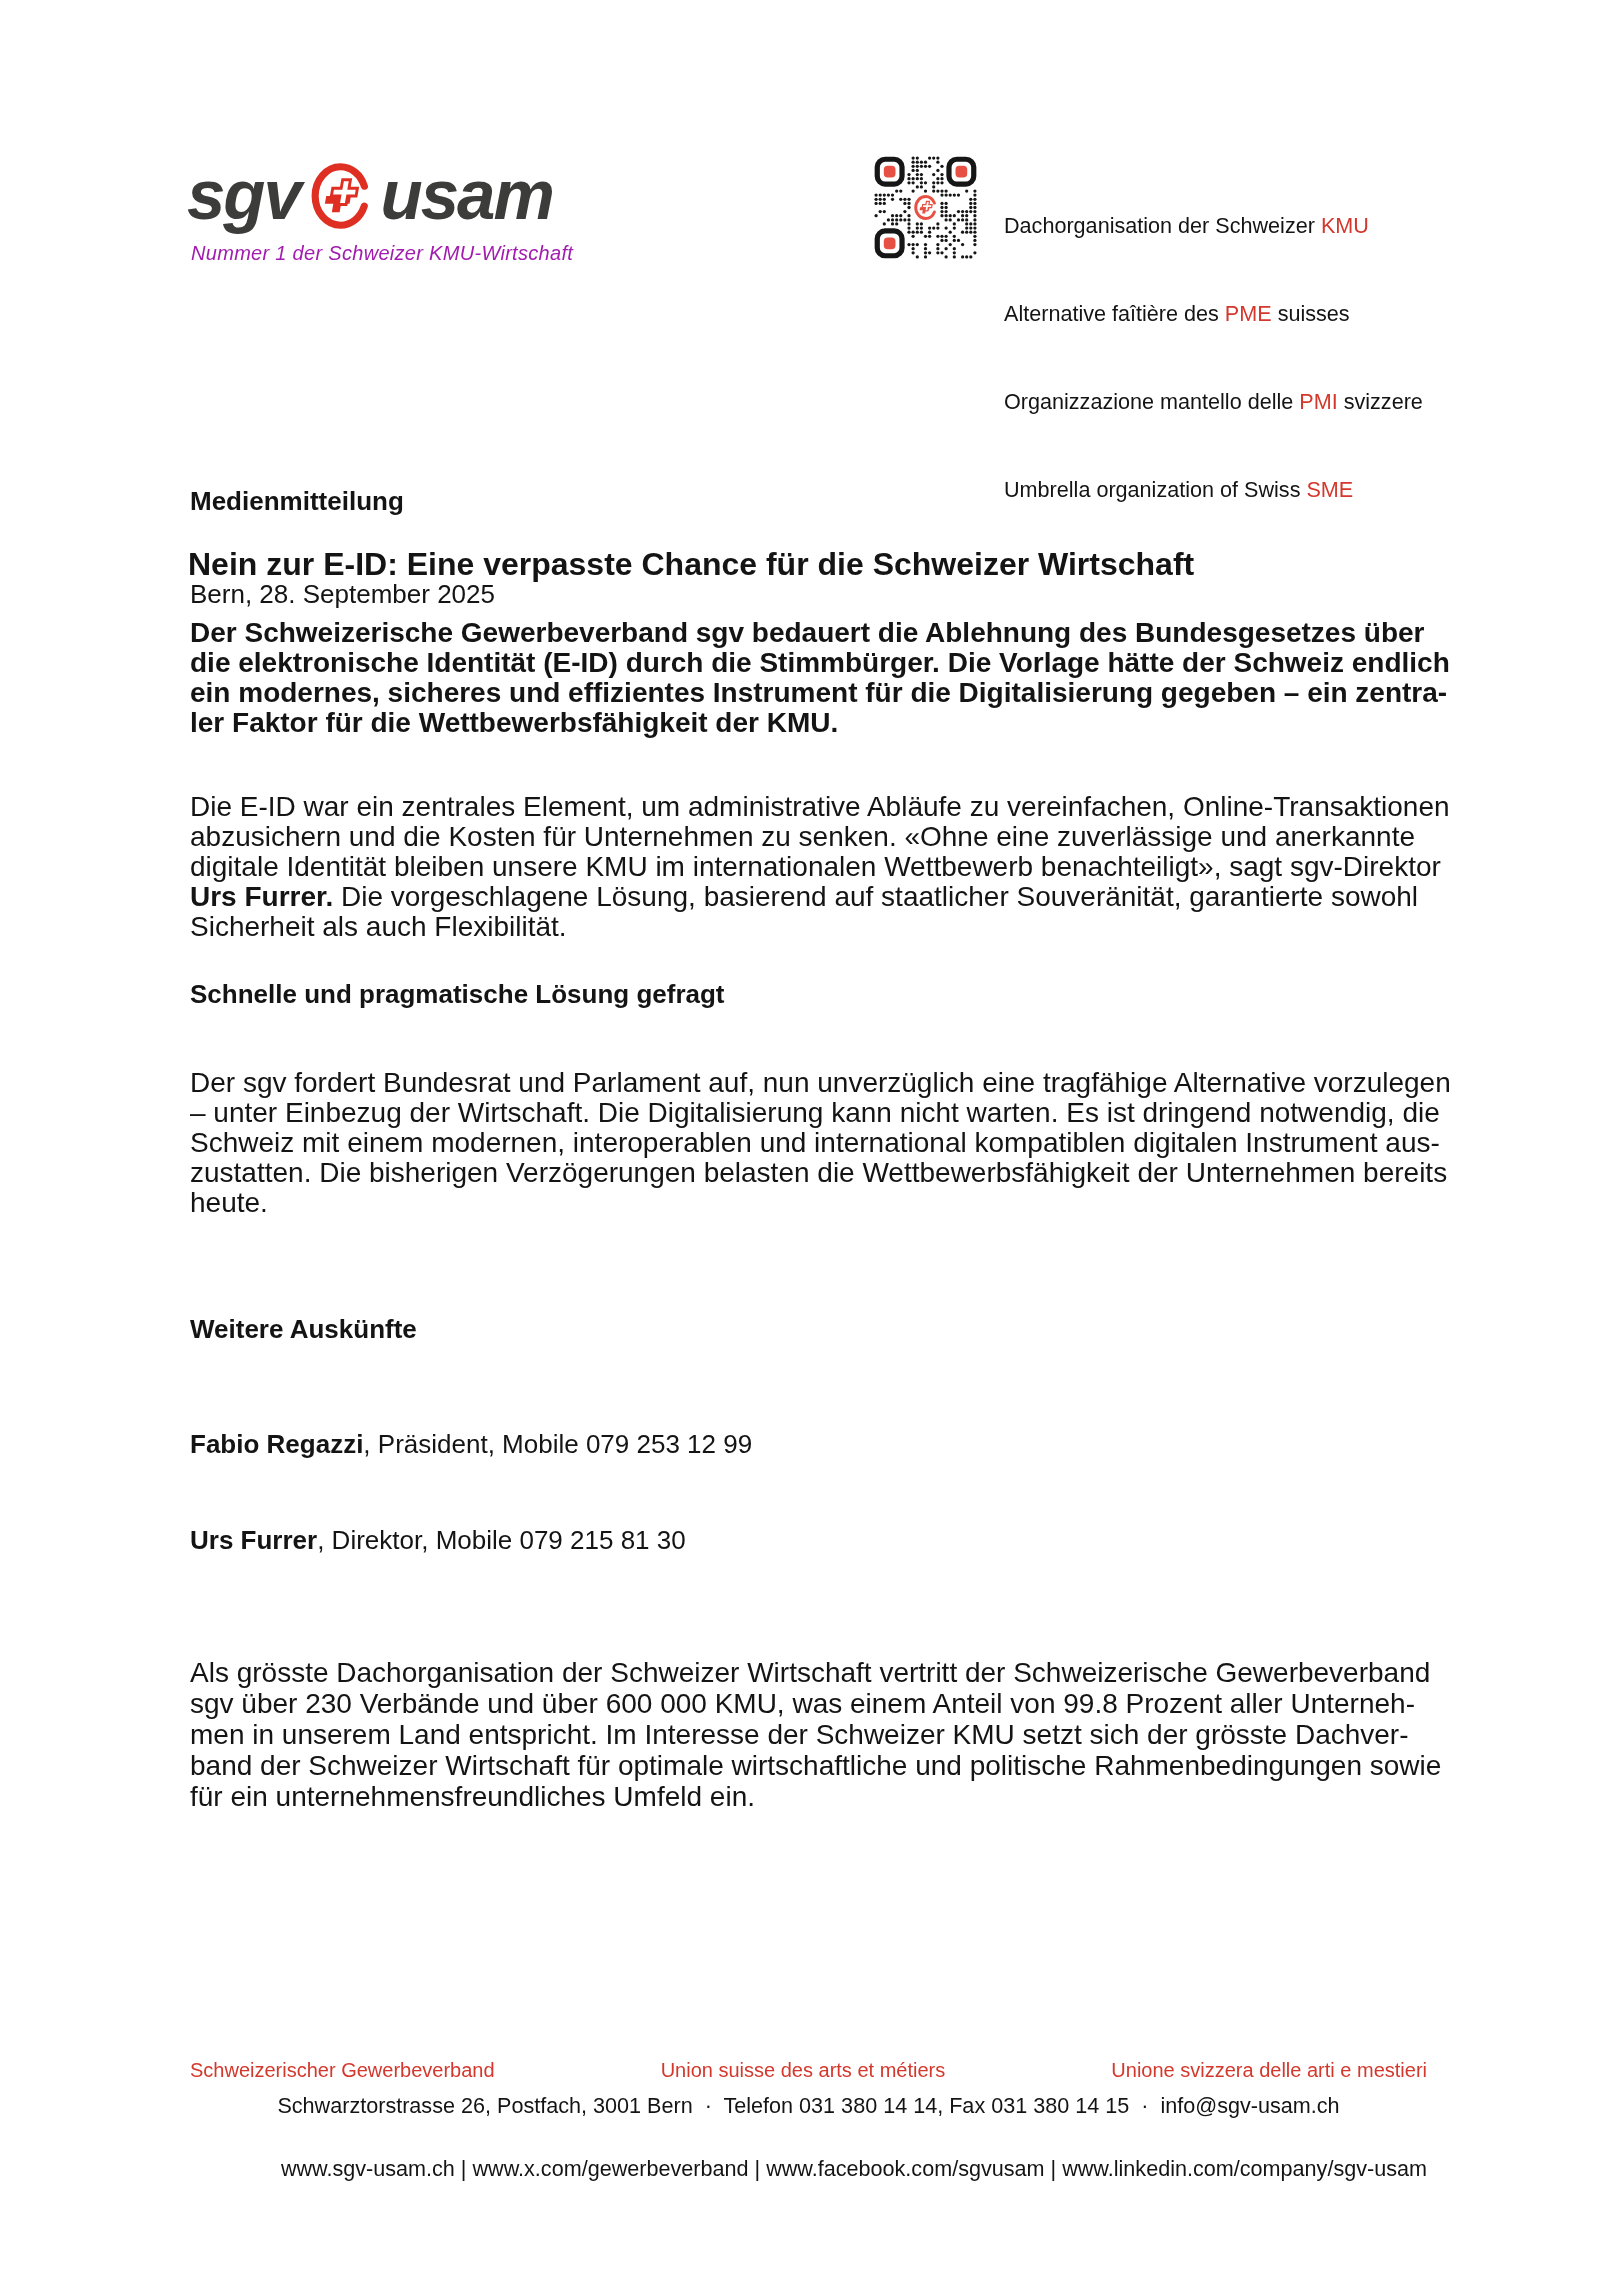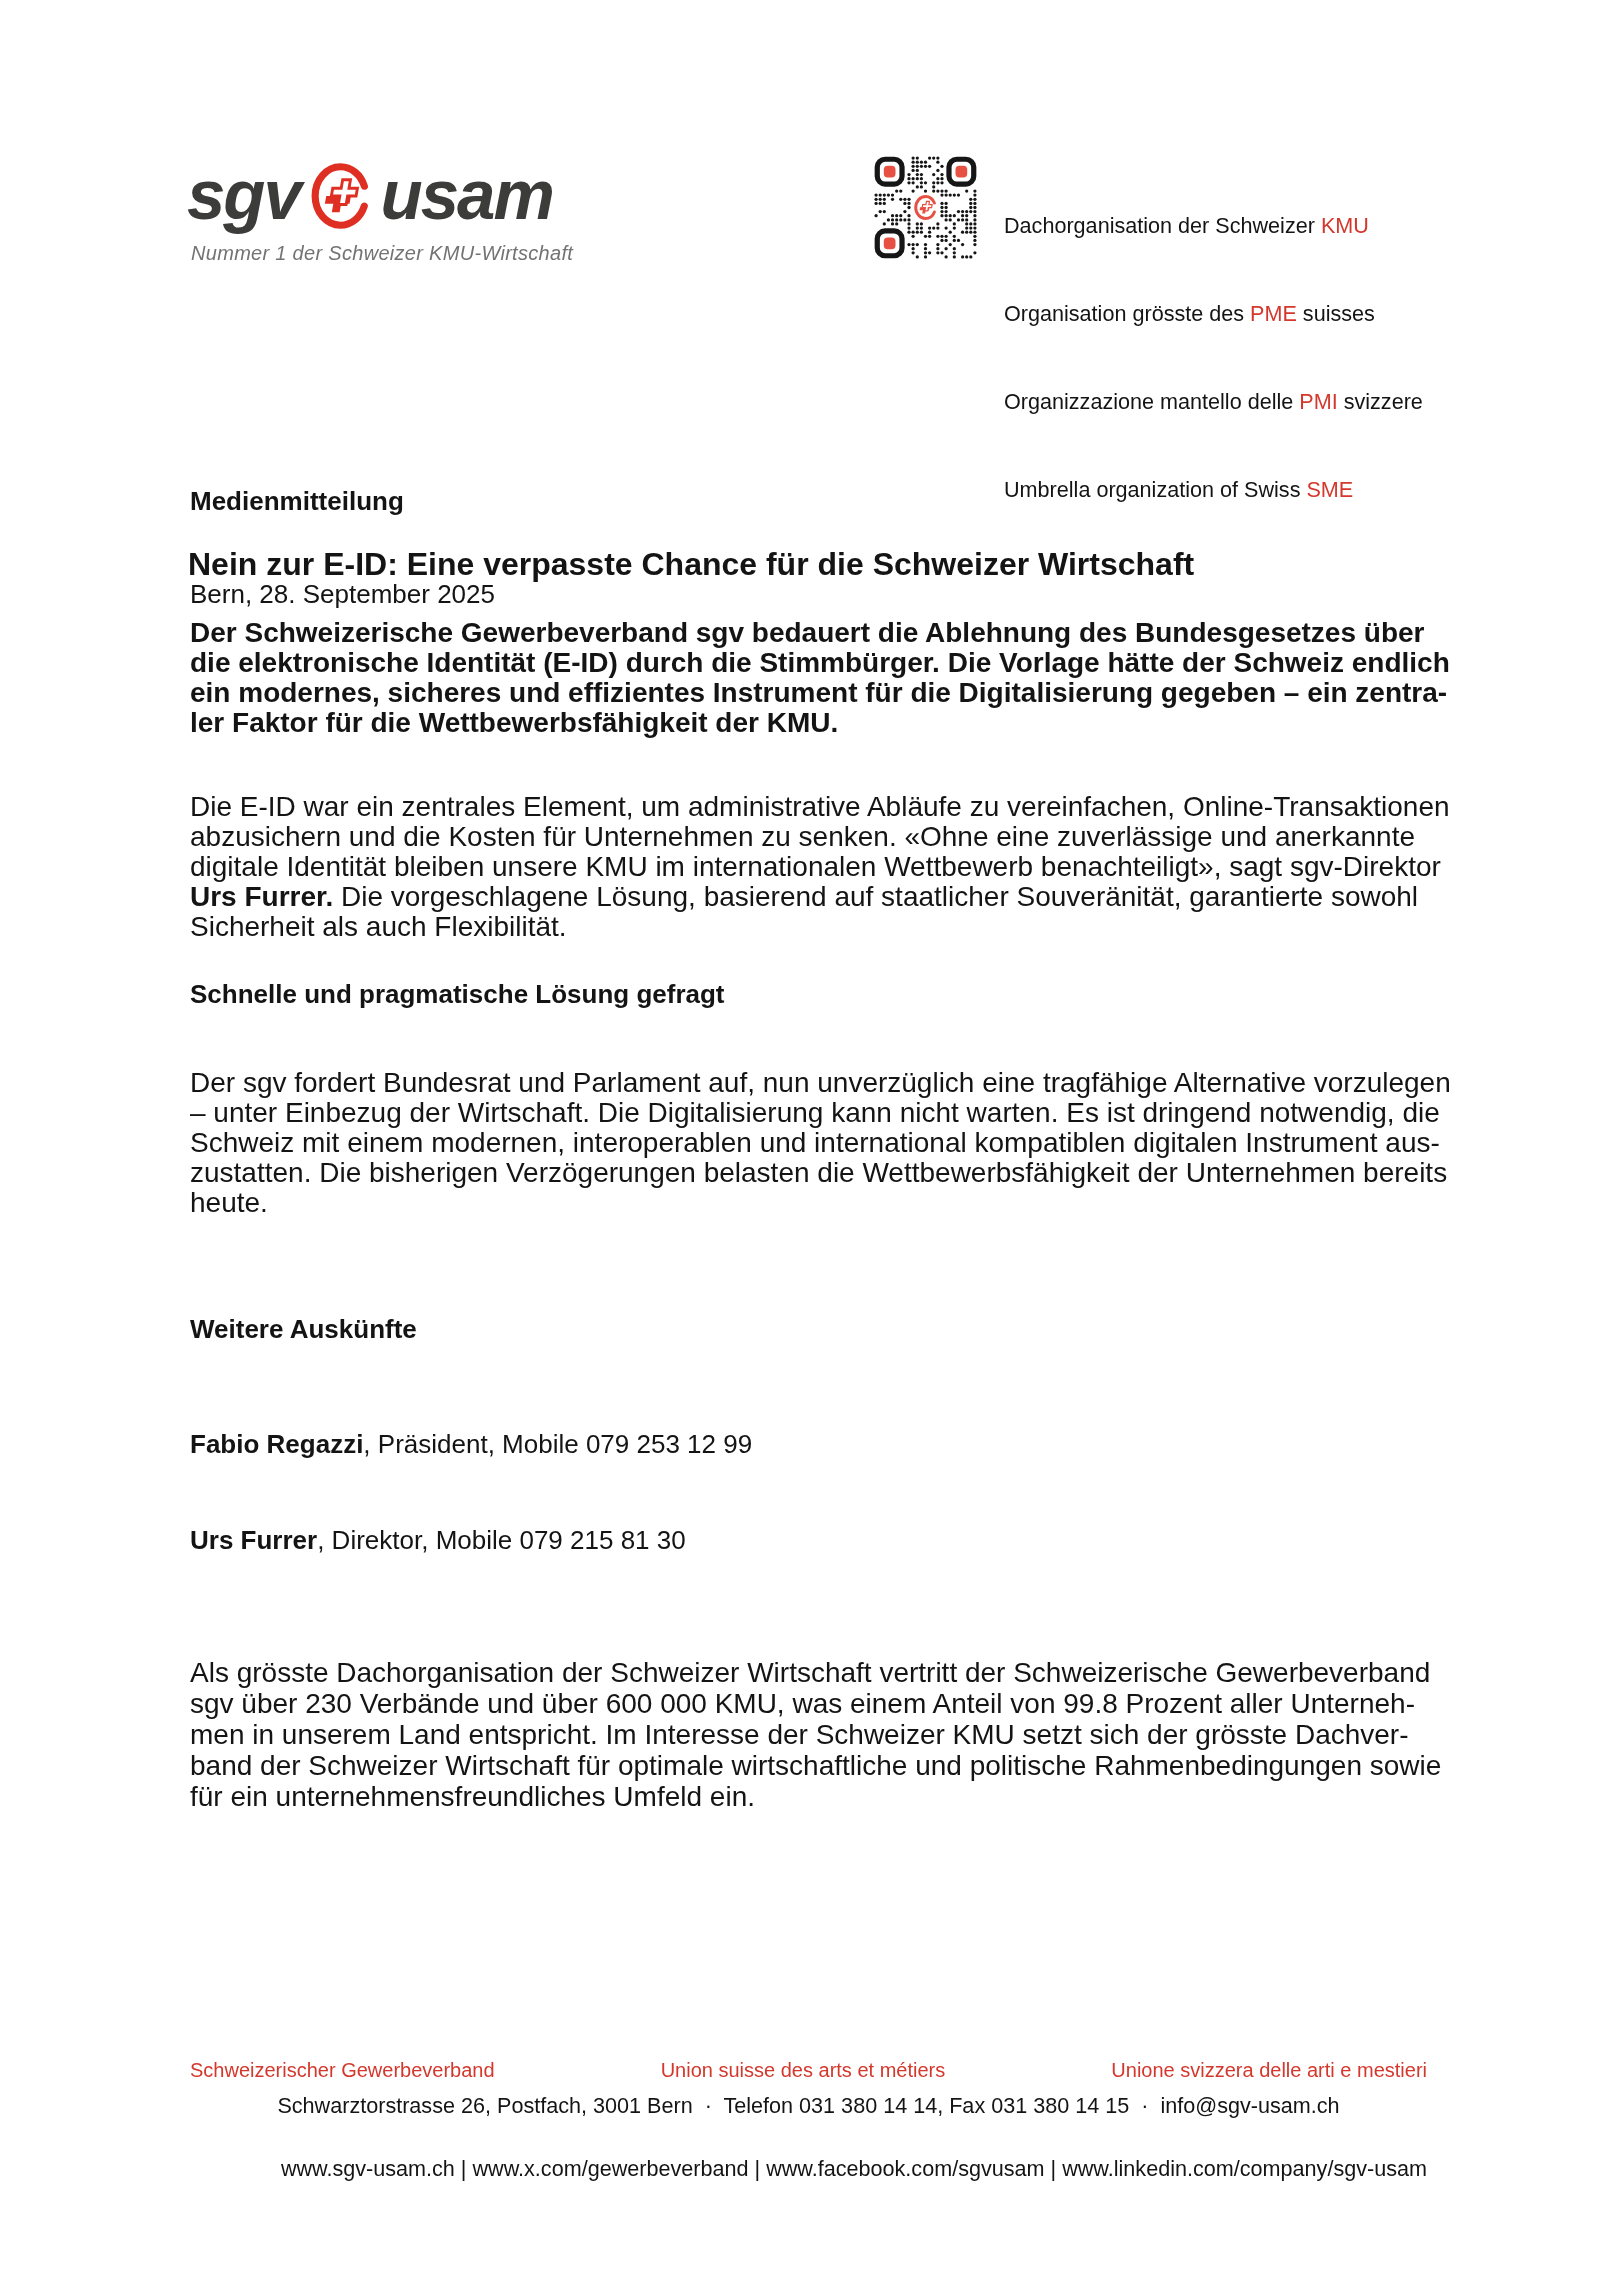--- a/index.html
+++ b/index.html
@@ -19,21 +19,21 @@
   }
   .logo-word{
     font-style:italic;font-weight:700;
     font-size:69px;line-height:72px;
     letter-spacing:-2px;color:#3c3c3b;
     transform:scaleY(1.02);
   }
   .logo-at{width:65px;height:76px;margin:0 1.3px;}
   .logo-tagline{
     position:absolute;left:191px;top:242px;
-    font-style:italic;font-size:20px;color:#737373;
+    font-style:italic;font-size:20px;color:#a21caf;
     letter-spacing:0.3px;white-space:pre;
   }
   
   .qr{position:absolute;left:874px;top:156px;width:103px;height:103px;}
   .org-block{
     position:absolute;left:1004px;top:152px;
     font-size:21.6px;line-height:29.4px;white-space:pre;
   }
   .org-block .accent{color:#d4382c;}
   
@@ -302,21 +302,21 @@
         <path d="M-6,-19 L6,-19 L6,-6 L19,-6 L19,6 L6,6 L6,19 L-6,19 L-6,6 L-19,6 L-19,-6 L-6,-6 Z" fill="#e65143"></path>
       </g>
       <g transform="translate(81.5,77) skewX(-10) scale(0.38)">
         <path d="M-6,-19 L6,-19 L6,-6 L19,-6 L19,6 L6,6 L6,19 L-6,19 L-6,6 L-19,6 L-19,-6 L-6,-6 Z" fill="#ffffff" stroke="#e65143" stroke-width="5"></path>
       </g>
     </g>
   </svg>
 
   <div class="org-block">
     <div><span>Dachorganisation der Schweizer </span><span class="accent">KMU</span><span></span></div>
-    <div><span>Organisation grösste des </span><span class="accent">PME</span><span> suisses</span></div>
+    <div><span>Alternative faîtière des </span><span class="accent">PME</span><span> suisses</span></div>
     <div><span>Organizzazione mantello delle </span><span class="accent">PMI</span><span> svizzere</span></div>
     <div><span>Umbrella organization of Swiss </span><span class="accent">SME</span><span></span></div>
   </div>
 
   <div class="meta">
     <div class="kind">Medienmitteilung</div>
     <div>Bern, 28. September 2025</div>
   </div>
 
   <h1 class="title" style="margin:0;">Nein zur E-ID: Eine verpasste Chance für die Schweizer Wirtschaft</h1>

